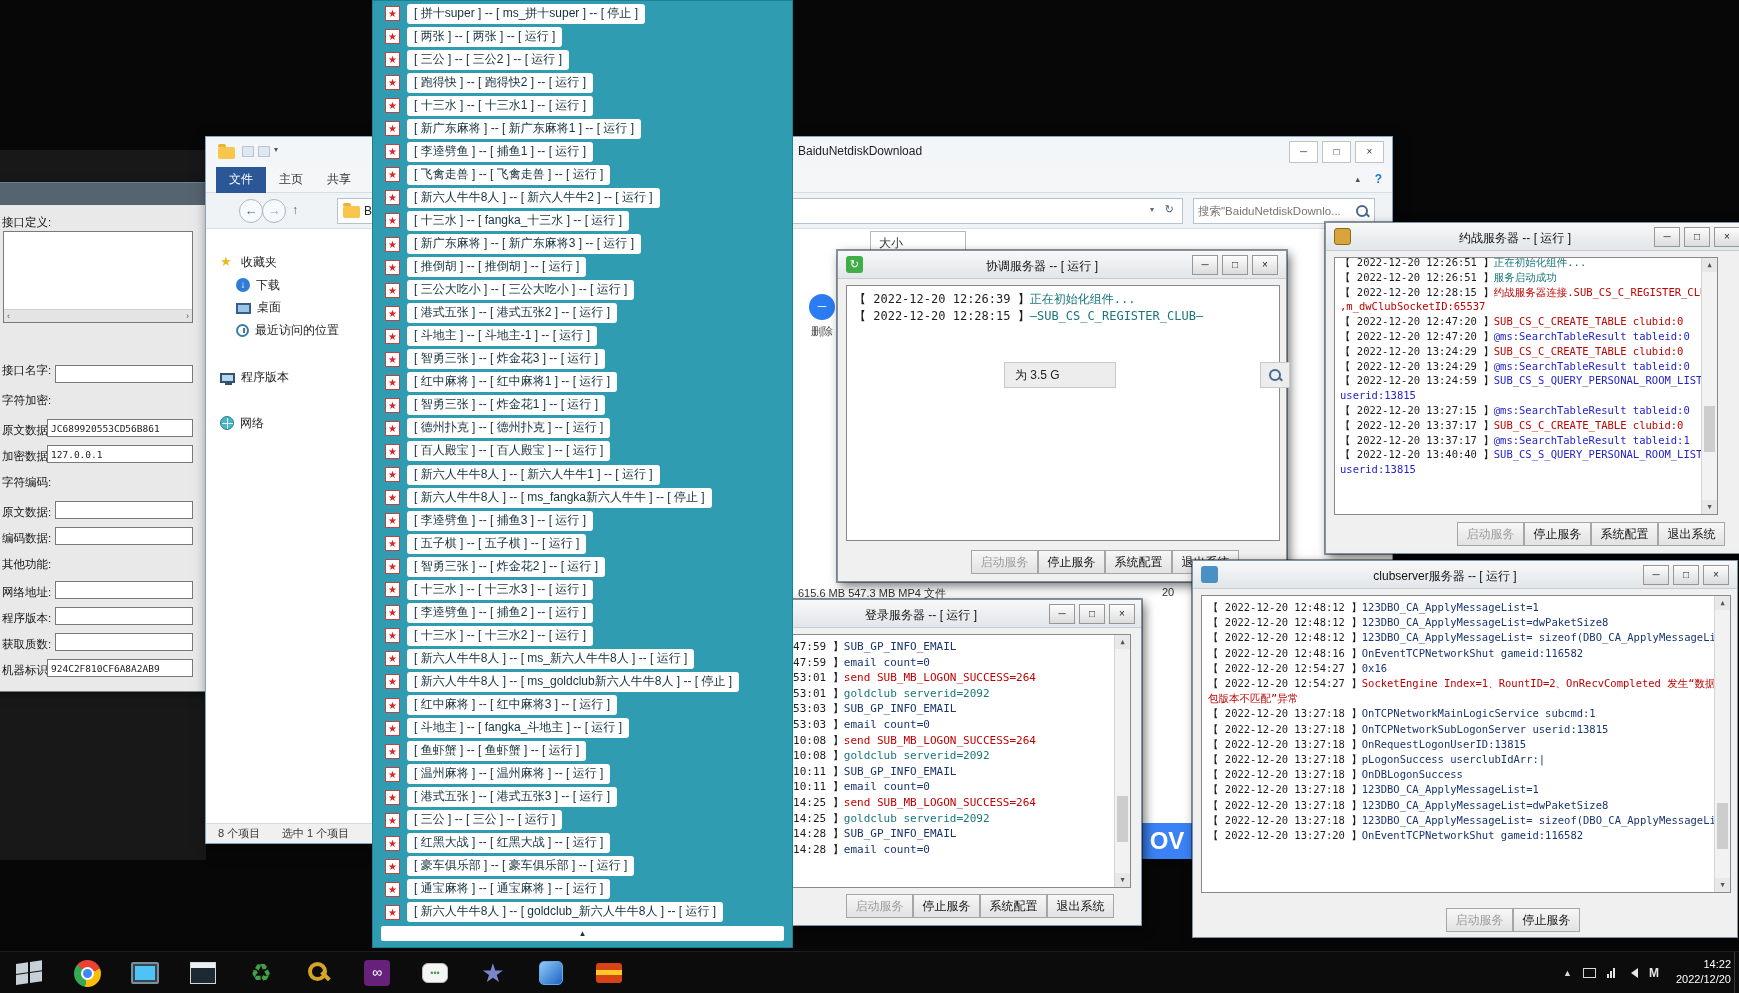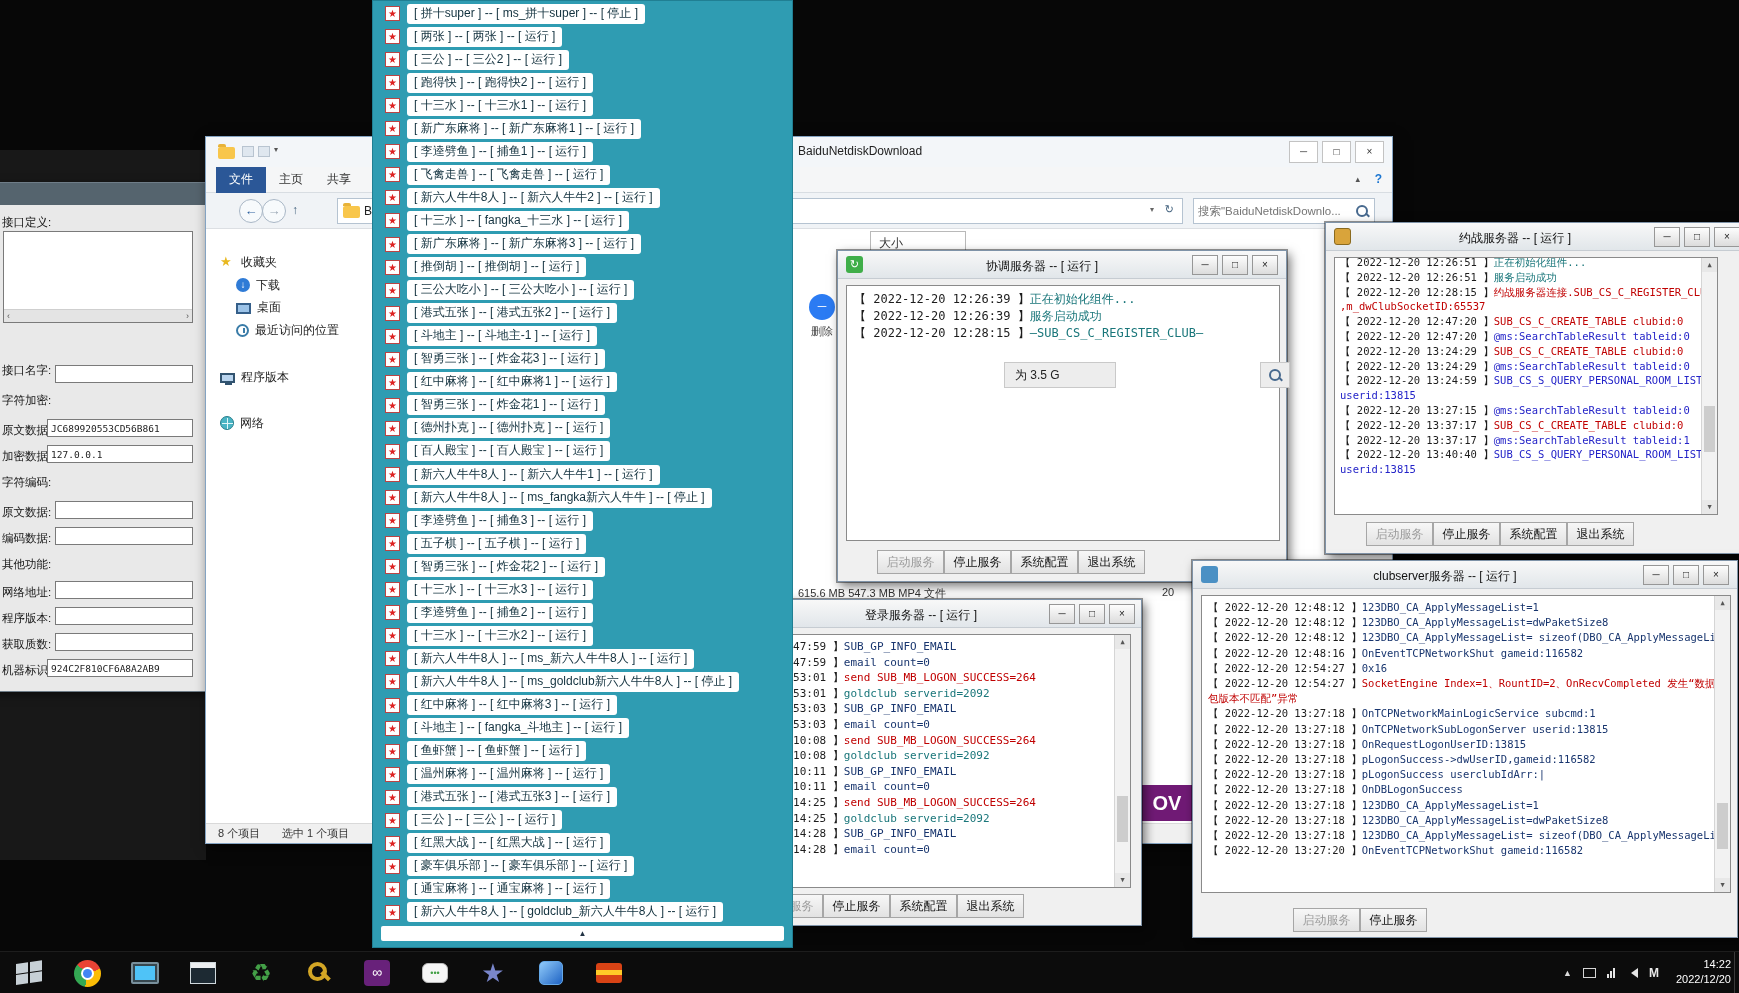--- a/index.html
+++ b/index.html
@@ -16,21 +16,21 @@
 .wicon{position:absolute;left:8px;top:5px;width:17px;height:17px;border-radius:3px;
   font-size:11px;line-height:17px;text-align:center;color:#fff}
 .caps{position:absolute;top:4px;display:flex;gap:4px}
 .cap{width:26px;height:20px;background:linear-gradient(#fdfdfd,#dcdcdc);
   border:1px solid #979797;font-size:10px;line-height:18px;text-align:center;color:#222}
 .logbox{position:absolute;background:#fff;border:1px solid #8a8a8a;overflow:hidden;
   font-family:"DejaVu Sans Mono","Liberation Mono",monospace}
 .logline{white-space:nowrap}
 .lt{color:#1c1c1c}
 .c-t{color:#19767a}.c-n{color:#18356e}.c-r{color:#c00000}.c-b{color:#2323c8}
-.btnrow{position:absolute;display:flex;justify-content:flex-start}
+.btnrow{position:absolute;display:flex;justify-content:flex-end}
 .sbtn{width:67px;height:24px;background:linear-gradient(#f7f7f7,#e2e2e2);
   border:1px solid #a6a6a6;font-size:12px;color:#111;font-family:inherit}
 .sbtn.off{color:#9b9b9b}
 .vscroll{position:absolute;top:0;bottom:0;right:0;width:16px;background:#f2f2f2;border-left:1px solid #d5d5d5}
 .vscroll .ar{position:absolute;left:0;width:100%;height:14px;font-size:7px;text-align:center;
   line-height:14px;color:#555;background:#e8e8e8}
 .vscroll .ar.dn{bottom:0}
 .vscroll .thumb{position:absolute;left:2px;right:2px;height:46px;background:#cdcdcd}
 
 #tool-win{left:-8px;top:182px;width:214px;height:510px;z-index:1;background:#e9e9e9;
@@ -231,39 +231,38 @@
   </div>
 </div>
 
 <div class="frag" style="left:870px;top:231px;width:96px;height:24px;background:#fff;border:1px solid #b9b9b9;line-height:22px;padding-left:8px;font-size:12px;z-index:3">大小</div>
 <div class="frag" style="left:798px;top:294px;width:48px;text-align:center;z-index:3">
   <div style="width:26px;height:26px;margin:0 auto;border-radius:50%;background:#2b7bf3;color:#fff;font-size:12px;line-height:24px">─</div>
   <div style="margin-top:4px;color:#444">删除</div>
 </div>
 <div class="frag" style="left:798px;top:586px;z-index:3;color:#333">615.6 MB    547.3 MB    MP4 文件</div>
 <div class="frag" style="left:1162px;top:586px;z-index:3;color:#333">20</div>
-<div class="frag" style="left:1141px;top:785px;width:52px;height:36px;background:#701a75;color:#fff;font-weight:bold;font-size:20px;text-align:center;line-height:36px;z-index:3">OV</div>
+<div class="frag" style="left:1141px;top:823px;width:52px;height:36px;background:#3b82f6;color:#fff;font-weight:bold;font-size:24px;text-align:center;line-height:36px;z-index:3">OV</div>
 <div class="frag" style="left:1004px;top:362px;width:112px;height:26px;background:#ededed;border:1px solid #c9c9c9;line-height:24px;padding-left:10px;font-size:12px;color:#222;z-index:11">为 3.5 G</div>
 <div class="frag" style="left:1260px;top:362px;width:30px;height:26px;background:#ededed;border:1px solid #c9c9c9;z-index:11">
   <span class="mag" style="position:absolute;left:7px;top:5px"></span>
 </div>
 
 <div class="win" style="left:837px;top:250px;width:450px;height:332px;z-index:6">
   <div class="tbar">
     <span class="wicon" style="background:#3fae49">↻</span>
     <span class="ttl">协调服务器 -- [ 运行 ]</span>
     <div class="caps" style="right:8px">
       <span class="cap">─</span>
       <span class="cap">□</span>
       <span class="cap">×</span>
     </div>
   </div>
   <div class="logbox" id="coord-log" style="left:8px;top:34px;width:434px;height:256px;font-size:12px;line-height:17px;padding:5px 7px">
       <div class="logline"><span class="lt">【 2022-12-20 12:26:39 】</span><span class="c-t">正在初始化组件...</span></div>
-      <div class="logline"><span class="lt">【 2022-12-20 12:26:39 】</span><span class="c-t">服务启动成功</span></div>
       <div class="logline"><span class="lt">【 2022-12-20 12:28:15 】</span><span class="c-t">—SUB_CS_C_REGISTER_CLUB—</span></div>
     </div>
   <div class="btnrow" id="coord-btns" style="left:39px;right:47px;top:299px">
       <button class="sbtn off">启动服务</button>
       <button class="sbtn">停止服务</button>
       <button class="sbtn">系统配置</button>
       <button class="sbtn">退出系统</button>
     </div>
 </div>
 
@@ -364,21 +363,20 @@
         <div class="logline"><span class="lt">【 2022-12-20 12:48:12 】</span><span class="c-n">123DBO_CA_ApplyMessageList=1</span></div>
         <div class="logline"><span class="lt">【 2022-12-20 12:48:12 】</span><span class="c-n">123DBO_CA_ApplyMessageList=dwPaketSize8</span></div>
         <div class="logline"><span class="lt">【 2022-12-20 12:48:12 】</span><span class="c-n">123DBO_CA_ApplyMessageList= sizeof(DBO_CA_ApplyMessageList)8</span></div>
         <div class="logline"><span class="lt">【 2022-12-20 12:48:16 】</span><span class="c-n">OnEventTCPNetworkShut gameid:116582</span></div>
         <div class="logline"><span class="lt">【 2022-12-20 12:54:27 】</span><span class="c-n">0x16</span></div>
         <div class="logline"><span class="lt">【 2022-12-20 12:54:27 】</span><span class="c-r">SocketEngine Index=1、RountID=2、OnRecvCompleted 发生“数据</span></div>
         <div class="logline"><span class="lt"></span><span class="c-r">包版本不匹配”异常</span></div>
         <div class="logline"><span class="lt">【 2022-12-20 13:27:18 】</span><span class="c-n">OnTCPNetworkMainLogicService  subcmd:1</span></div>
         <div class="logline"><span class="lt">【 2022-12-20 13:27:18 】</span><span class="c-n">OnTCPNetworkSubLogonServer userid:13815</span></div>
         <div class="logline"><span class="lt">【 2022-12-20 13:27:18 】</span><span class="c-n">OnRequestLogonUserID:13815</span></div>
-        <div class="logline"><span class="lt">【 2022-12-20 13:27:18 】</span><span class="c-n">pLogonSuccess-&gt;dwUserID,gameid:116582</span></div>
         <div class="logline"><span class="lt">【 2022-12-20 13:27:18 】</span><span class="c-n">pLogonSuccess userclubIdArr:|</span></div>
         <div class="logline"><span class="lt">【 2022-12-20 13:27:18 】</span><span class="c-n">OnDBLogonSuccess</span></div>
         <div class="logline"><span class="lt">【 2022-12-20 13:27:18 】</span><span class="c-n">123DBO_CA_ApplyMessageList=1</span></div>
         <div class="logline"><span class="lt">【 2022-12-20 13:27:18 】</span><span class="c-n">123DBO_CA_ApplyMessageList=dwPaketSize8</span></div>
         <div class="logline"><span class="lt">【 2022-12-20 13:27:18 】</span><span class="c-n">123DBO_CA_ApplyMessageList= sizeof(DBO_CA_ApplyMessageList)8</span></div>
         <div class="logline"><span class="lt">【 2022-12-20 13:27:20 】</span><span class="c-n">OnEventTCPNetworkShut gameid:116582</span></div>
       </div>
     <div class="vscroll">
       <span class="ar" style="top:0">▲</span>
       <span class="ar dn">▼</span>

